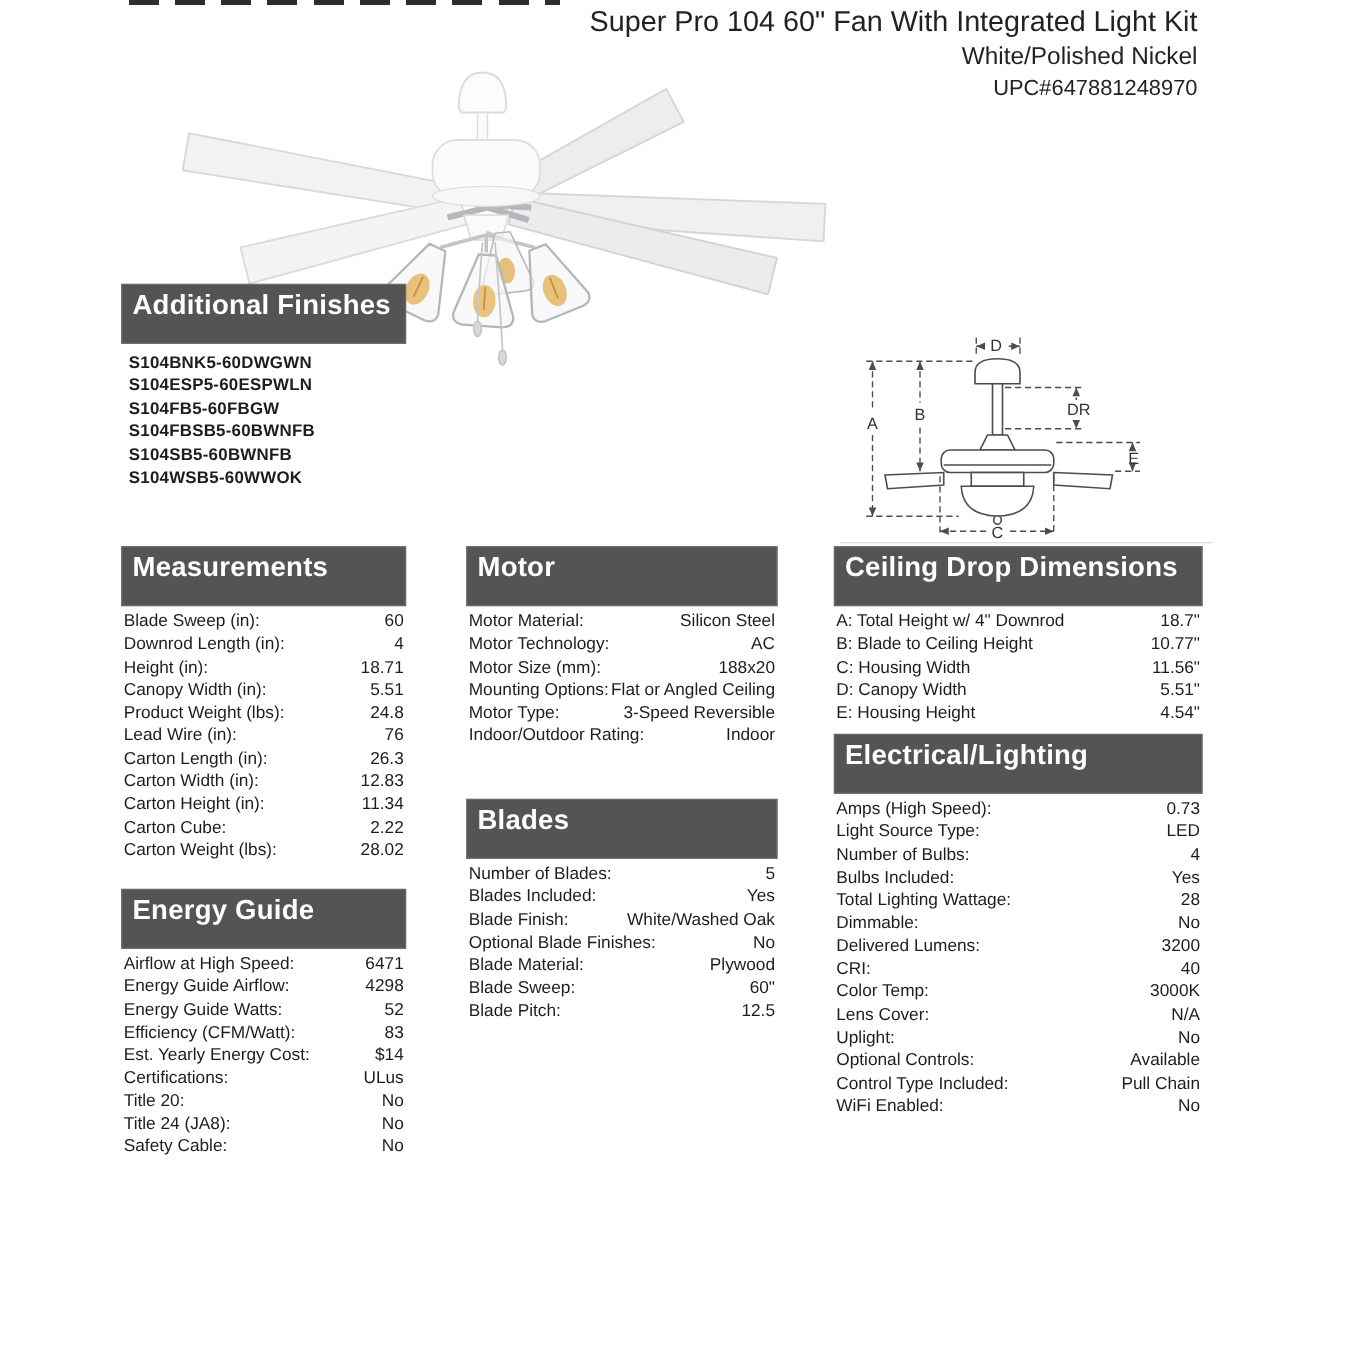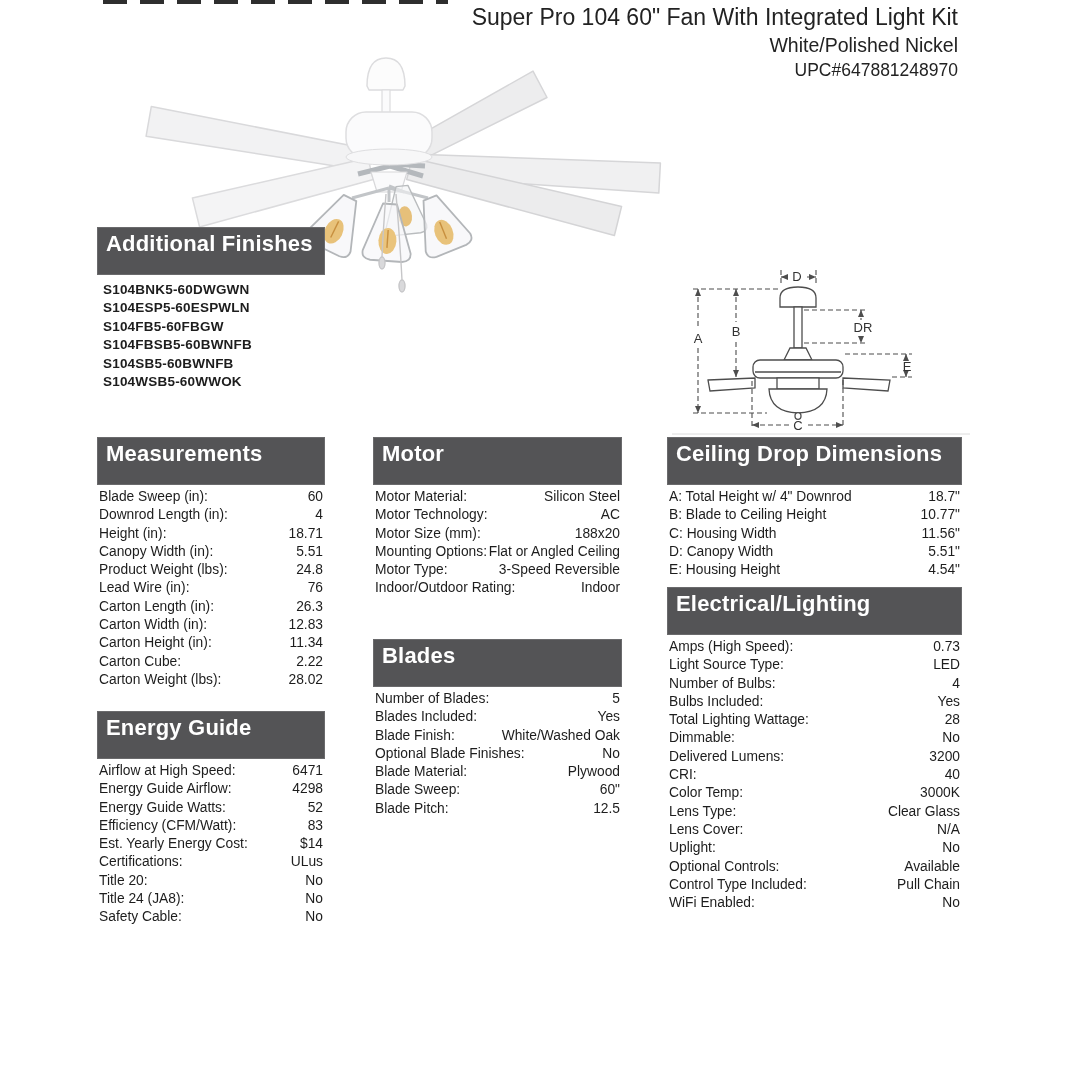--- a/index.html
+++ b/index.html
@@ -412,24 +412,20 @@
         </div>
         <div class="row">
           <span class="lbl">CRI:</span>
           <span class="val">40</span>
         </div>
         <div class="row">
           <span class="lbl">Color Temp:</span>
           <span class="val">3000K</span>
         </div>
         <div class="row">
-          <span class="lbl">Lens Type:</span>
-          <span class="val">Clear Glass</span>
-        </div>
-        <div class="row">
           <span class="lbl">Lens Cover:</span>
           <span class="val">N/A</span>
         </div>
         <div class="row">
           <span class="lbl">Uplight:</span>
           <span class="val">No</span>
         </div>
         <div class="row">
           <span class="lbl">Optional Controls:</span>
           <span class="val">Available</span>

